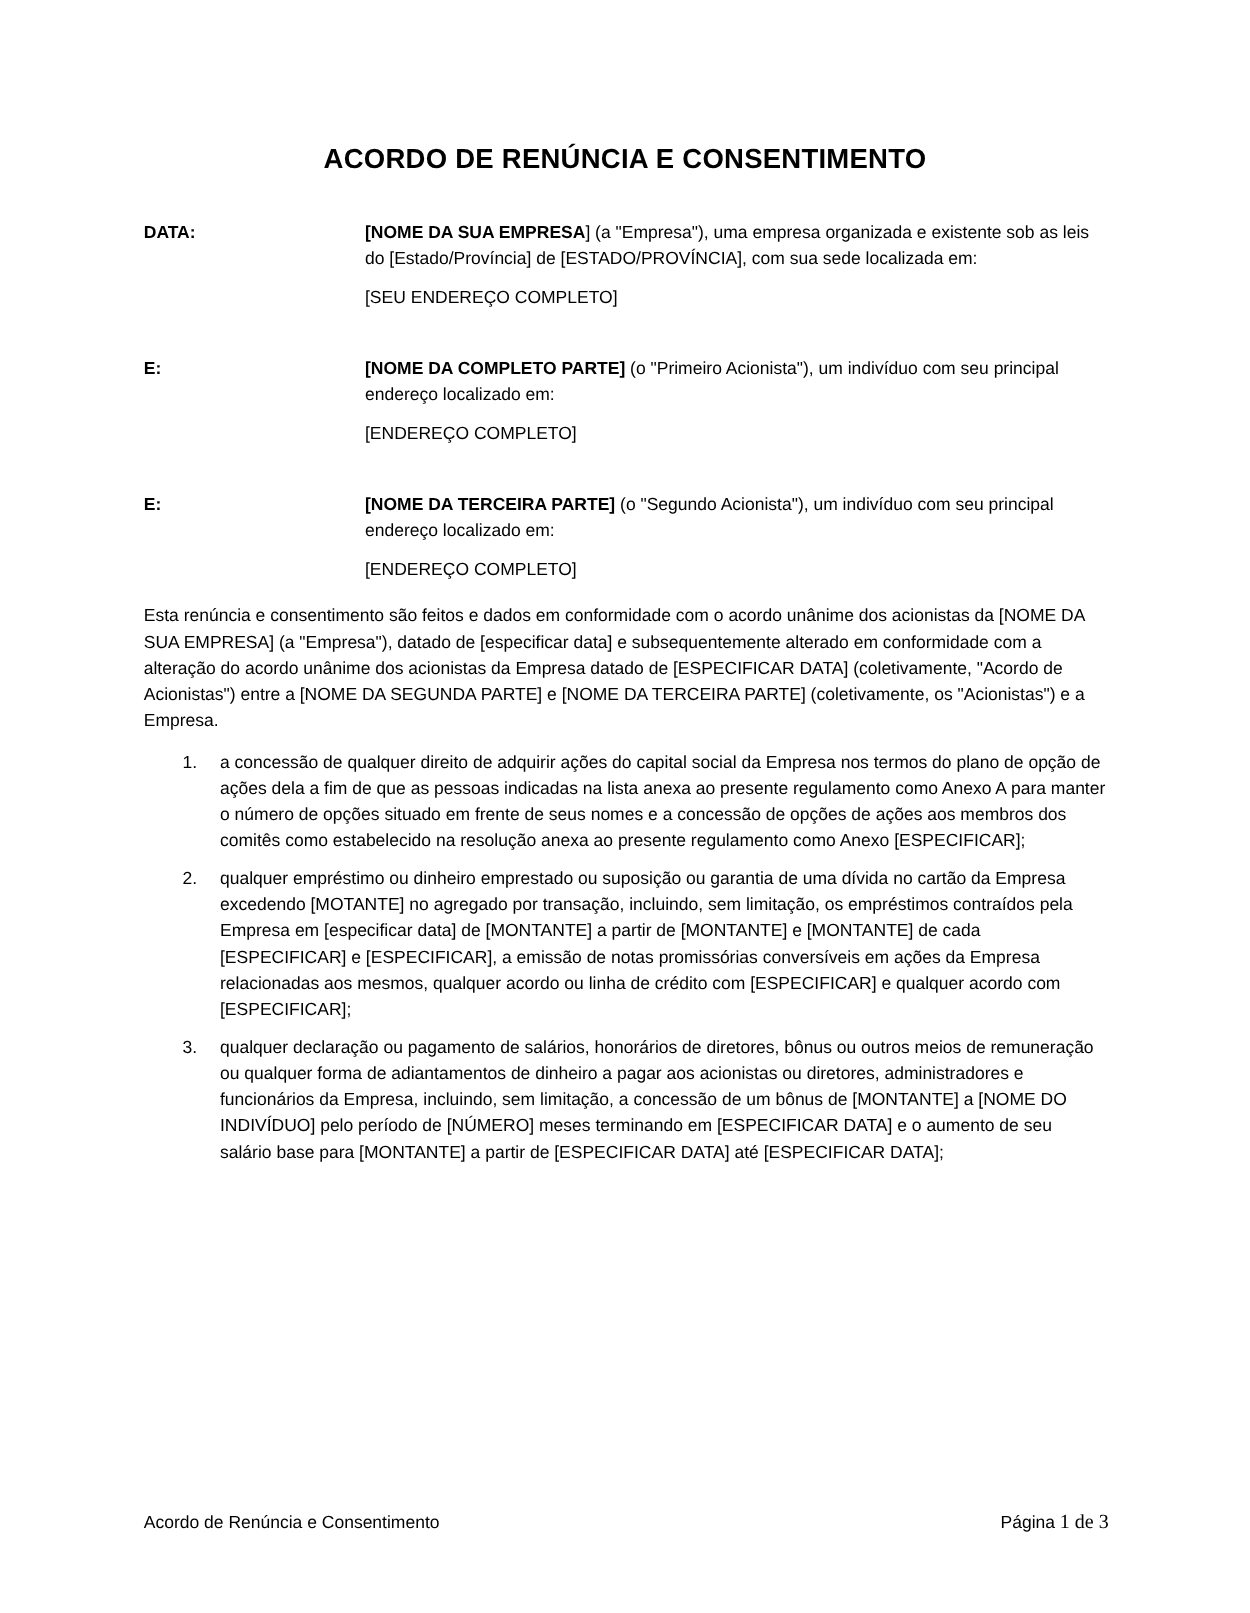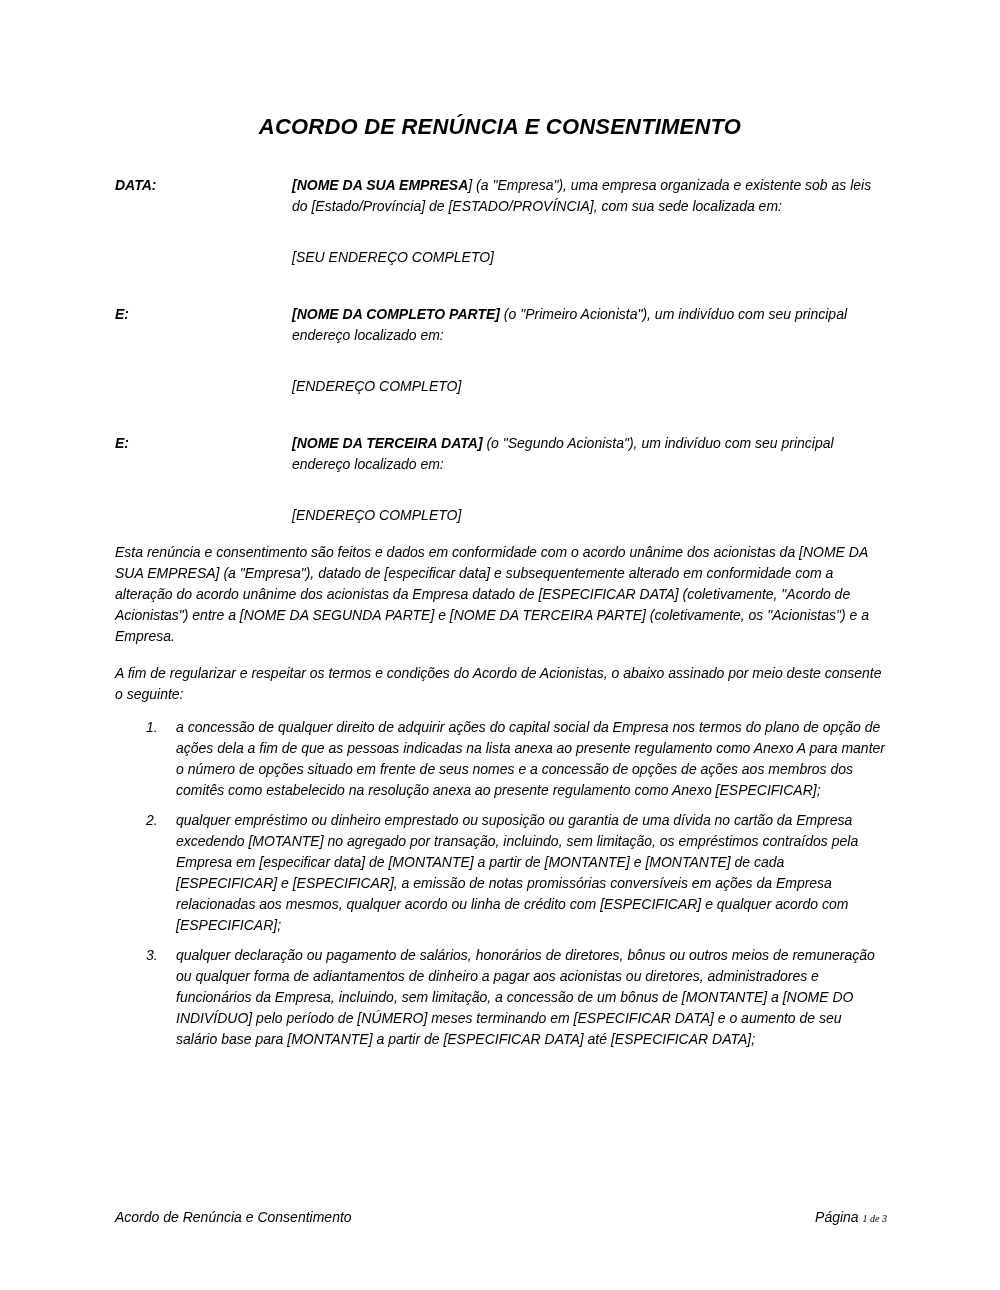--- a/index.html
+++ b/index.html
@@ -11,21 +11,20 @@
     position: relative;
     width: 1000px;
     height: 1290px;
     box-sizing: border-box;
     padding: 112px 115px 0 115px;
     background: #ffffff;
     color: #000000;
     font-family: "Liberation Sans", "DejaVu Sans", sans-serif;
     font-size: 14px;
     line-height: 21px;
-    font-style: italic;
   }
   .doc-title {
     margin: 0;
     font-size: 22px;
     line-height: 30px;
     font-weight: bold;
     text-align: center;
     letter-spacing: 0.2px;
   }
   .intro {
@@ -36,21 +35,21 @@
     align-items: flex-start;
   }
   .party-first { margin-top: 33px; }
   .party-next  { margin-top: 36px; }
   .party-label {
     flex: 0 0 177px;
     font-weight: bold;
   }
   .party-body { flex: 1; }
   .party-name { font-weight: bold; text-align: right; }
-  .party-address { margin-top: 30px; }
+  .party-address { margin-top: 10px; }
   .para { margin: 16px 0 0 0; }
   .para-first { margin-top: 17px; }
   .consent-list { margin-top: 12px; }
   .list-item {
     display: flex;
     align-items: flex-start;
     margin-top: 9px;
   }
   .item-number {
     flex: 0 0 30px;
@@ -61,21 +60,21 @@
     position: absolute;
     left: 115px;
     right: 113px;
     top: 1207px;
     display: flex;
     justify-content: space-between;
     align-items: baseline;
   }
   .page-number-serif {
     font-family: "Liberation Serif", "DejaVu Serif", serif;
-    font-size: 10px;
+    font-size: 16px;
   }
 </style>
 </head>
 <body>
 
 <div class="page">
 
   <h1 class="doc-title">ACORDO DE RENÚNCIA E CONSENTIMENTO</h1>
 
 
@@ -91,29 +90,28 @@
     <div class="party-label">E:</div>
     <div class="party-body">
       <span class="party-name">[NOME DA COMPLETO PARTE]</span><span> (o "Primeiro Acionista"), um indivíduo com seu principal endereço localizado em:</span>
       <div class="party-address">[ENDEREÇO COMPLETO]</div>
     </div>
   </div>
 
   <div class="party party-next">
     <div class="party-label">E:</div>
     <div class="party-body">
-      <span class="party-name">[NOME DA TERCEIRA DATA]</span><span> (o "Segundo Acionista"), um indivíduo com seu principal endereço localizado em:</span>
+      <span class="party-name">[NOME DA TERCEIRA PARTE]</span><span> (o "Segundo Acionista"), um indivíduo com seu principal endereço localizado em:</span>
       <div class="party-address">[ENDEREÇO COMPLETO]</div>
     </div>
   </div>
 
 
   <p class="para">Esta renúncia e consentimento são feitos e dados em conformidade com o acordo unânime dos acionistas da [NOME DA SUA EMPRESA] (a "Empresa"), datado de [especificar data] e subsequentemente alterado em conformidade com a alteração do acordo unânime dos acionistas da Empresa datado de [ESPECIFICAR DATA] (coletivamente, "Acordo de Acionistas") entre a [NOME DA SEGUNDA PARTE] e [NOME DA TERCEIRA PARTE] (coletivamente, os "Acionistas") e a Empresa.</p>
 
-  <p class="para">A fim de regularizar e respeitar os termos e condições do Acordo de Acionistas, o abaixo assinado por meio deste consente o seguinte:</p>
 
   <div class="consent-list">
 
     <div class="list-item">
       <div class="item-number">1.</div>
       <div class="item-text">a concessão de qualquer direito de adquirir ações do capital social da Empresa nos termos do plano de opção de ações dela a fim de que as pessoas indicadas na lista anexa ao presente regulamento como Anexo A para manter o número de opções situado em frente de seus nomes e a concessão de opções de ações aos membros dos comitês como estabelecido na resolução anexa ao presente regulamento como Anexo [ESPECIFICAR];</div>
     </div>
 
     <div class="list-item">
       <div class="item-number">2.</div>

